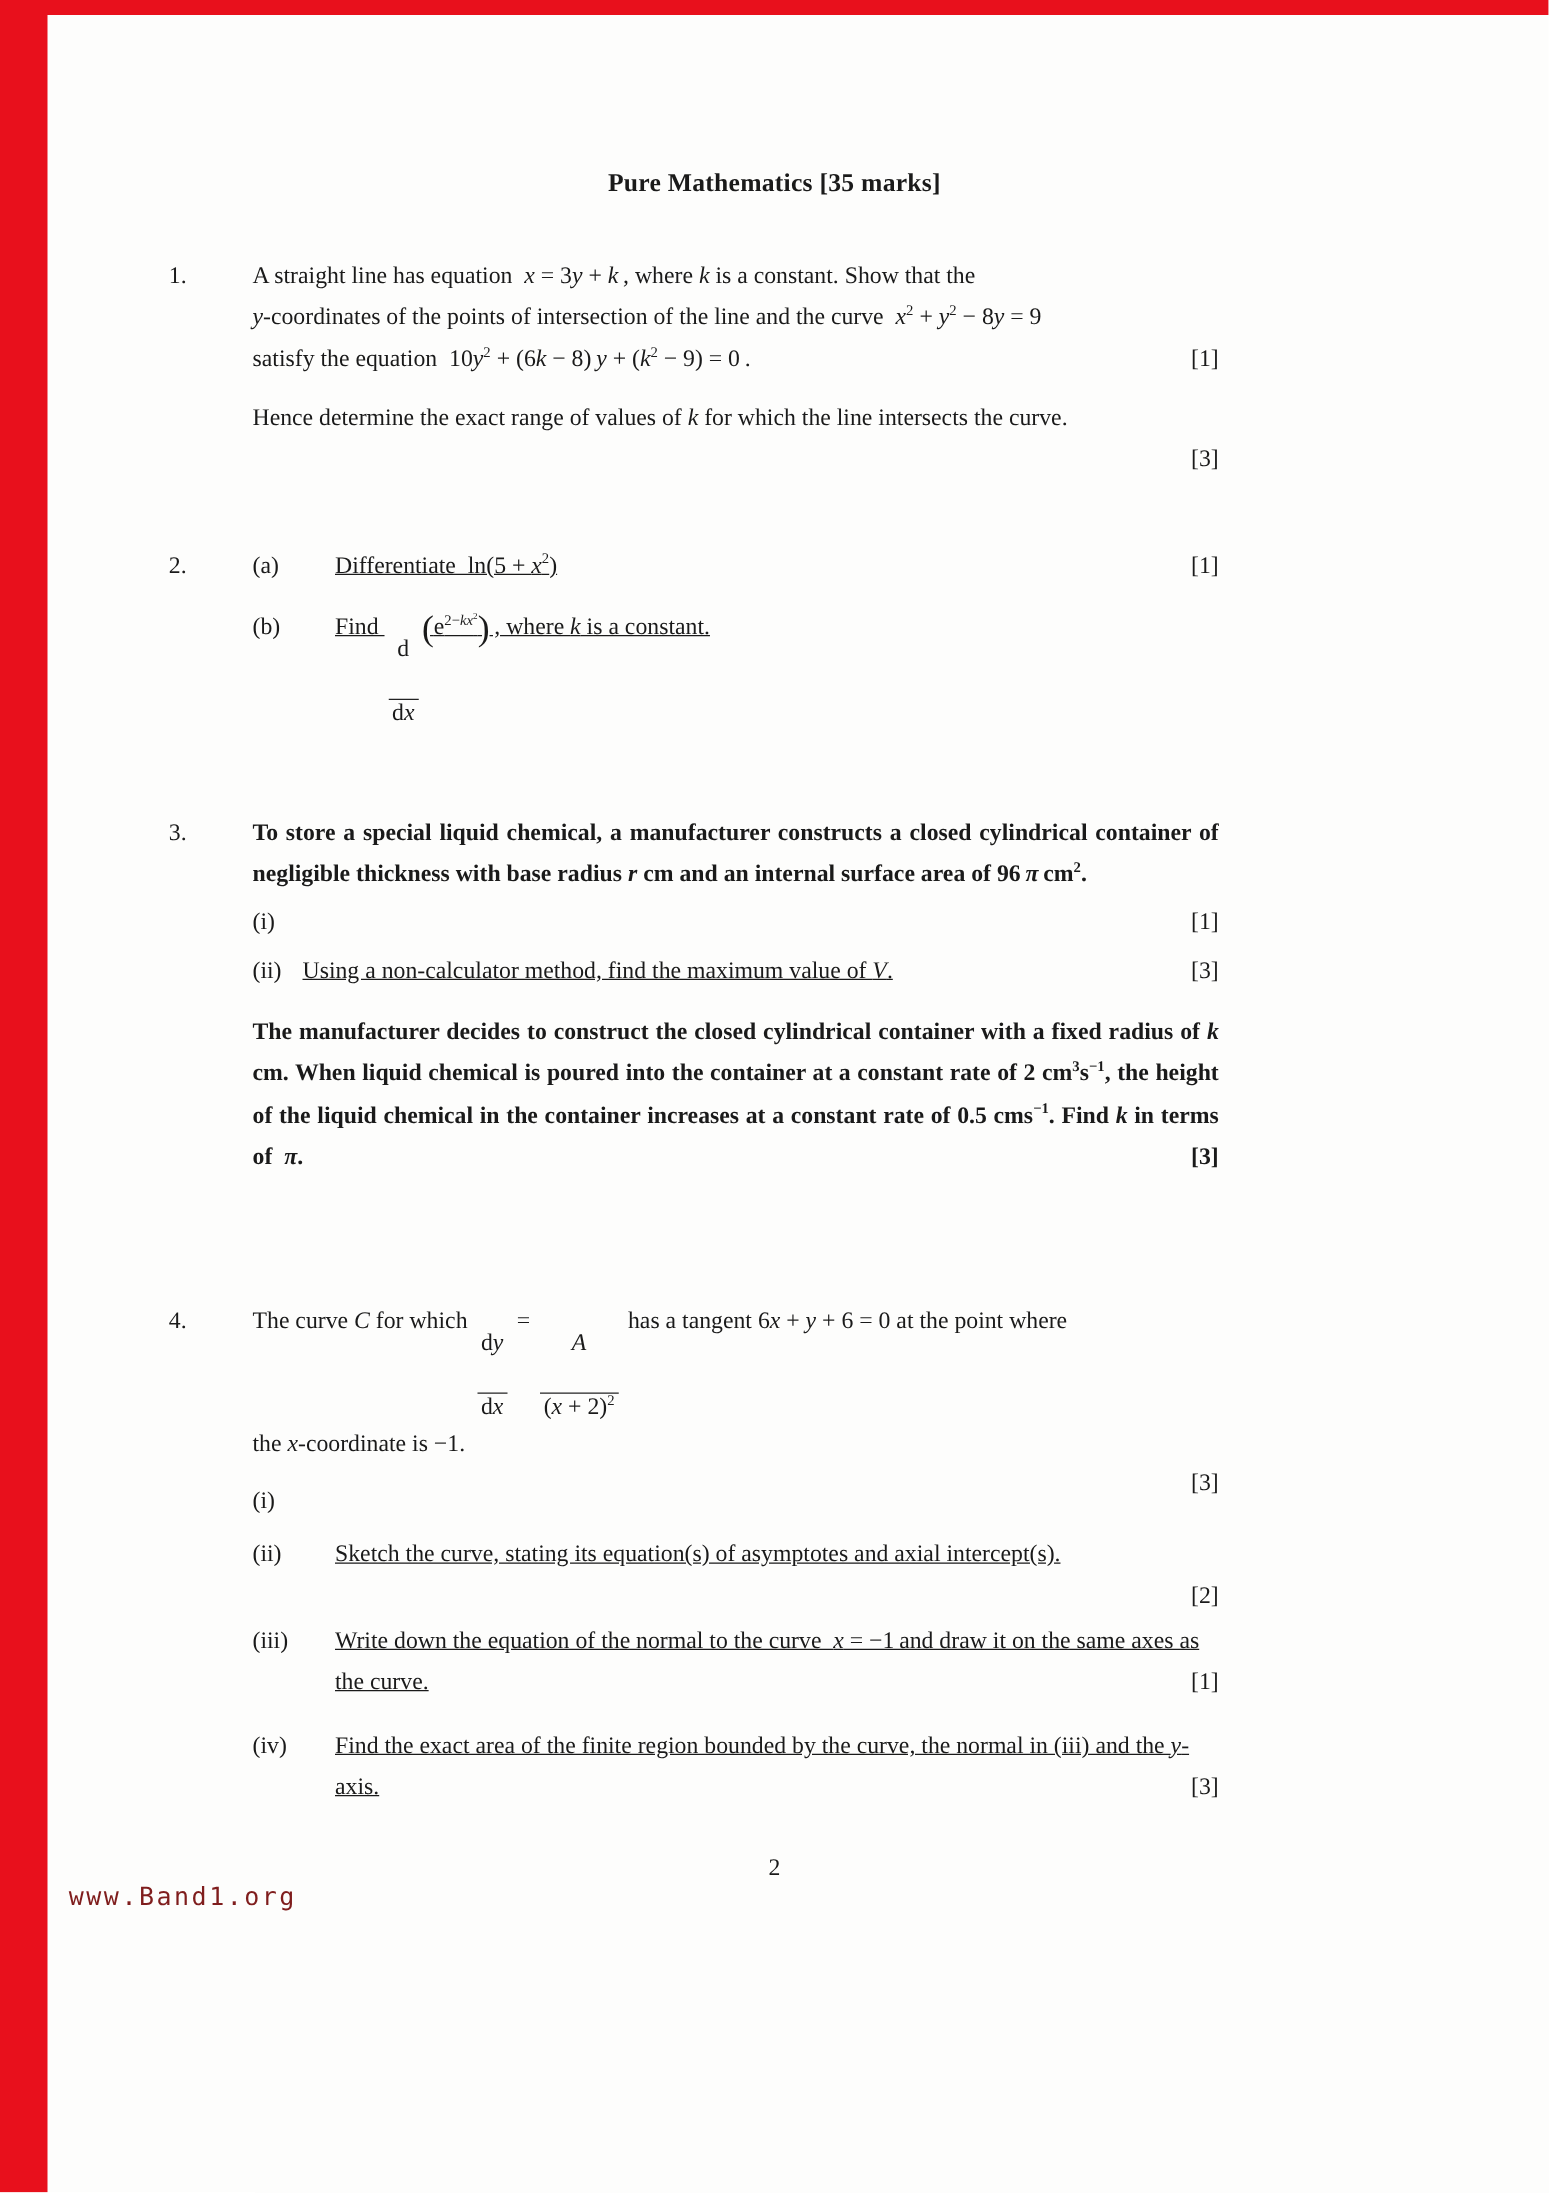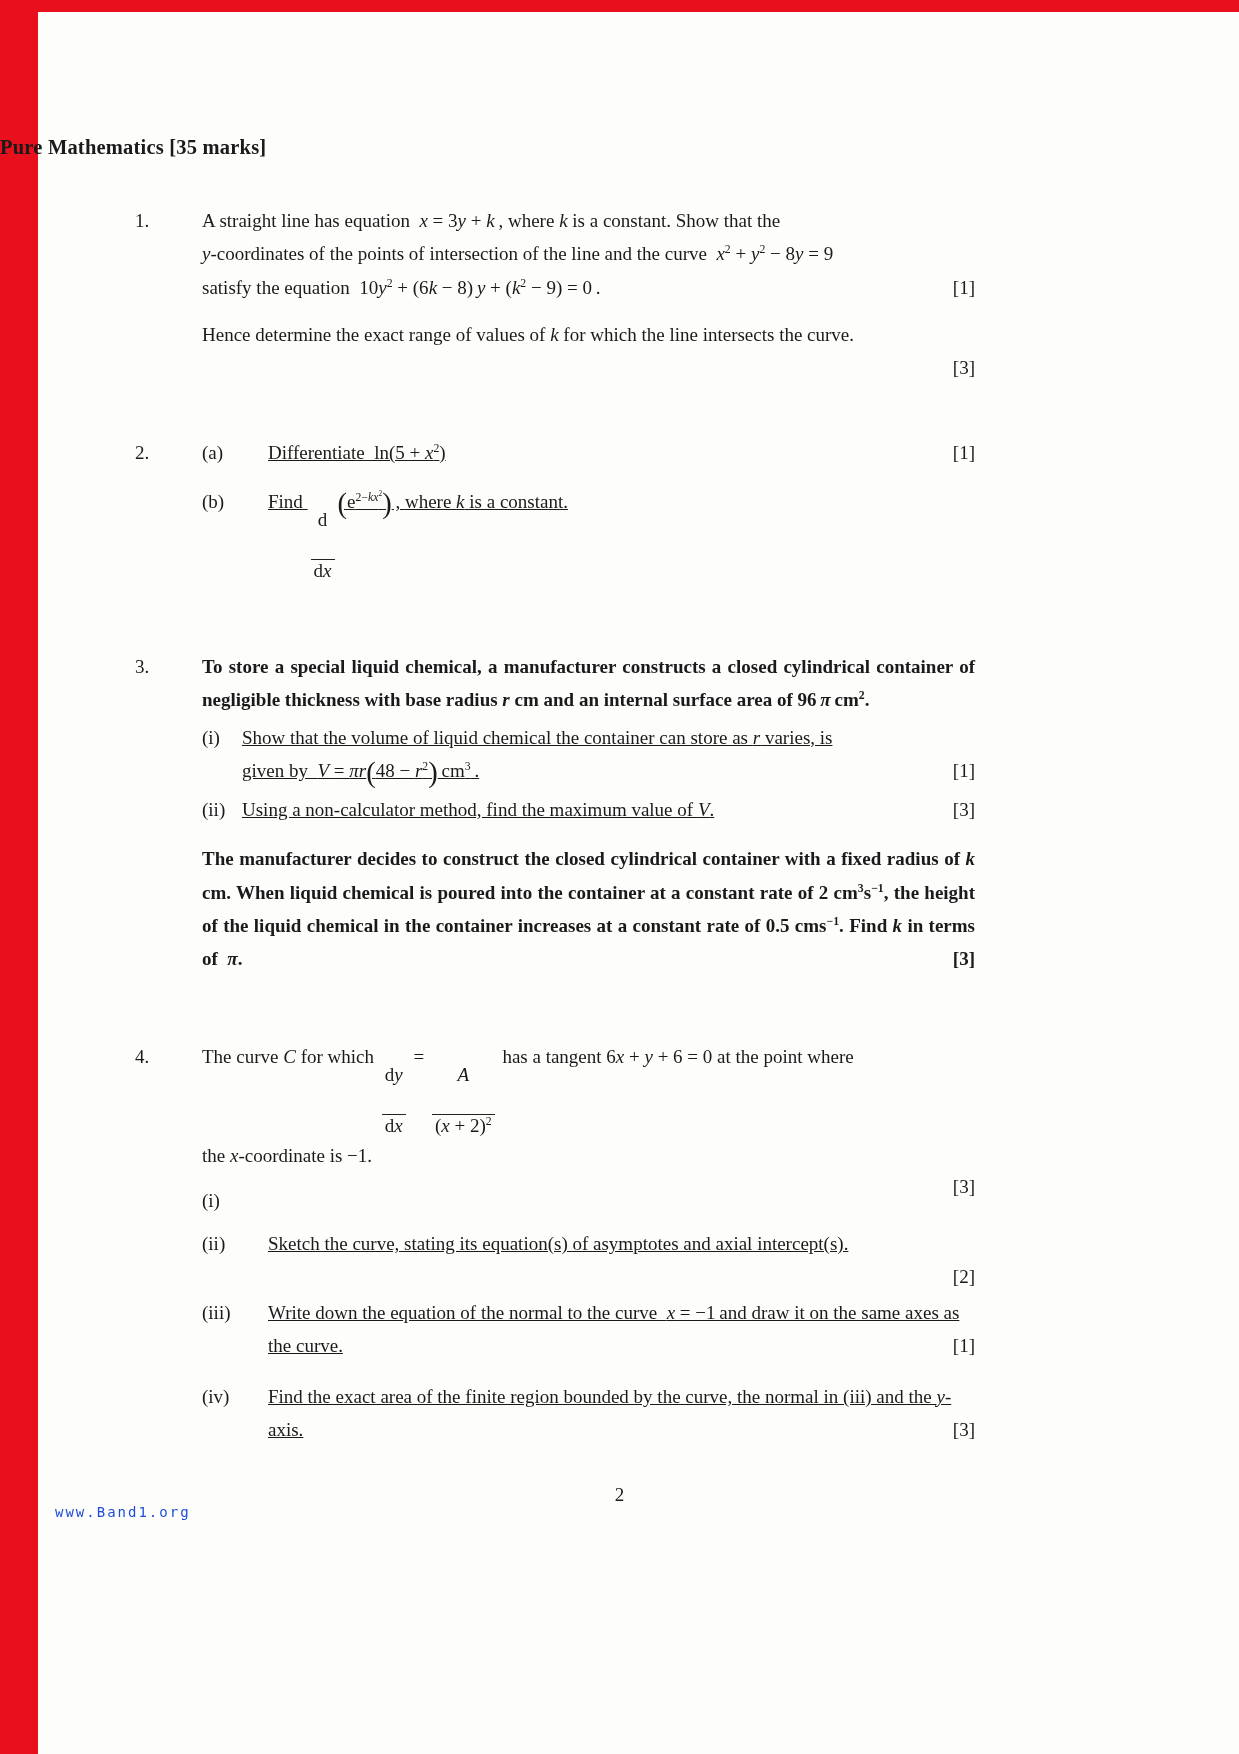--- a/index.html
+++ b/index.html
@@ -5,21 +5,21 @@
   * { margin:0; padding:0; box-sizing:border-box; }
   html,body { background:#ffffff; }
   .page {
     position:relative; width:1239px; height:1754px; background:#fdfdfc;
     font-family:"Liberation Serif", serif; font-size:19px; line-height:1.75;
     color:#1a1a1a; overflow:hidden;
   }
   .red-top  { position:absolute; left:0; top:0; width:100%; height:12px; background:#e8101c; }
   .red-left { position:absolute; left:0; top:0; width:38px; height:100%; background:#e8101c; }
 
-  .title { position:absolute; top:130px; left:0; width:100%; text-align:left;
+  .title { position:absolute; top:130px; left:0; width:100%; text-align:center;
            font-weight:bold; font-size:20.5px; letter-spacing:0.2px; }
 
   .q { position:absolute; left:135px; width:840px; display:flex; }
   .qnum  { flex:0 0 67px; }
   .qbody { flex:1; min-width:0; }
 
   .pwrap { position:relative; }
   .justify { text-align:justify;font-weight:bold; }
   .mark { position:absolute; right:0; bottom:0; white-space:nowrap; }
   .mark.raise8  { bottom:8px; }
@@ -44,21 +44,21 @@
   .intg { display:inline-flex; align-items:stretch; vertical-align:-0.55em; margin:0 3px; }
   .isym { font-size:2.1em; line-height:0.95; }
   .ilim { display:flex; flex-direction:column; justify-content:space-between;
           font-size:0.62em; line-height:1; padding:2px 0 3px 1px; }
 
   .bigp  { font-size:1.5em; line-height:0; vertical-align:-0.18em; }
   .bigp2 { font-size:2.1em; line-height:0; vertical-align:-0.42em; }
 
   .footer-page { position:absolute; top:1478px; left:0; width:100%; text-align:center; }
   .site { position:absolute; top:1500px; left:55px; font-family:"DejaVu Sans Mono", monospace;
-          font-size:14px; letter-spacing:2px; color:#1d4ed8; }
+          font-size:20px; letter-spacing:2px; color:#7f1d1d; }
 </style>
 </head>
 <body>
 
 <div class="page">
   <div class="red-top"></div>
   <div class="red-left"></div>
 
   <div class="title">Pure Mathematics [35 marks]</div>
 
@@ -100,21 +100,20 @@
 
   <div class="q" style="top:650px">
     <div class="qnum">3.</div>
     <div class="qbody">
       <div class="pwrap justify">
         <span>To store a special liquid chemical, a manufacturer constructs a closed cylindrical container of negligible thickness with base radius <i>r</i> cm and an internal surface area of 96 <i>π</i> cm<sup>2</sup>.</span>
       </div>
       <div class="part mt4">
         <div class="plabel narrow">(i)</div>
         <div class="pcontent">
-          <span>Show that the volume of liquid chemical the container can store as <i>r</i> varies, is<br>given by&nbsp; <i>V</i> = <i>πr</i><span class="bigp">(</span>48 − <i>r</i><sup>2</sup><span class="bigp">)</span> cm<sup>3</sup> .</span>
           <span class="mark">[1]</span>
         </div>
       </div>
       <div class="part mt6">
         <div class="plabel narrow">(ii)</div>
         <div class="pcontent">
           <span>Using a non-calculator method, find the maximum value of <i>V</i>.</span>
           <span class="mark">[3]</span>
         </div>
       </div>

